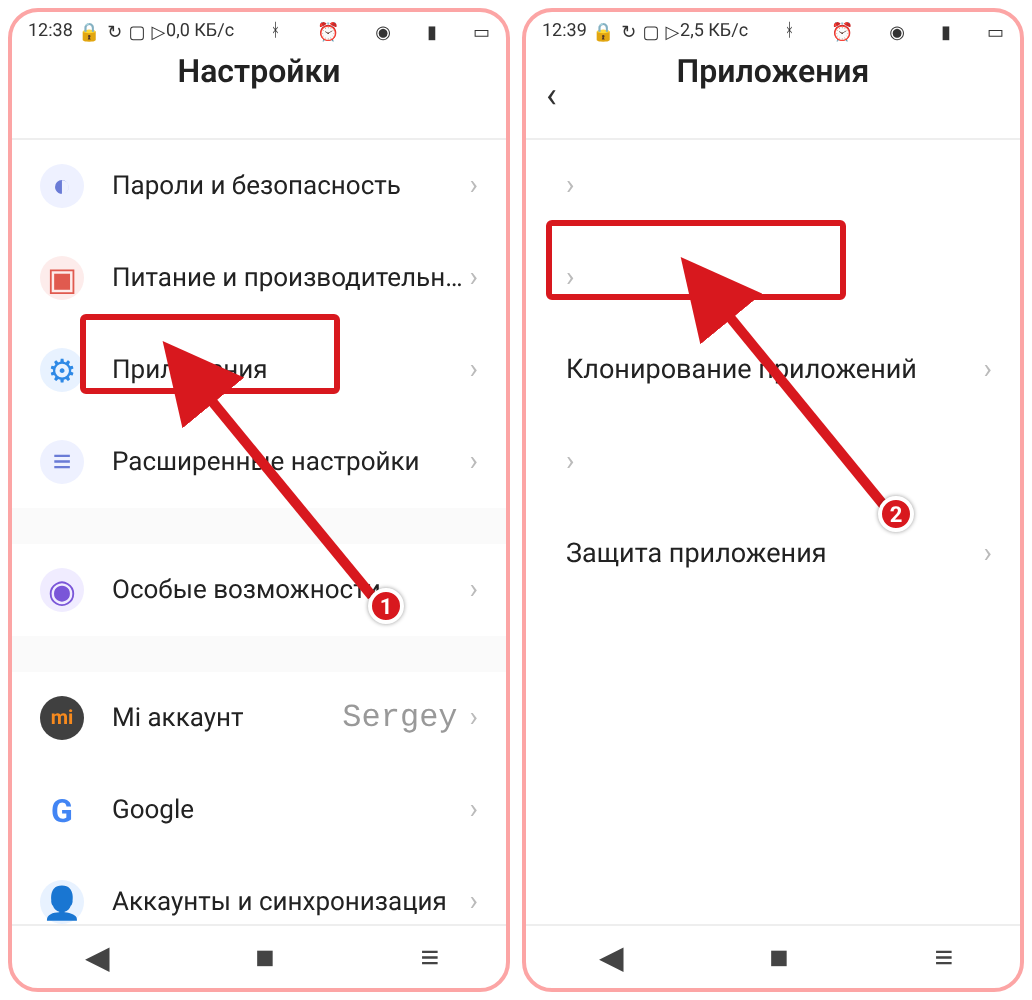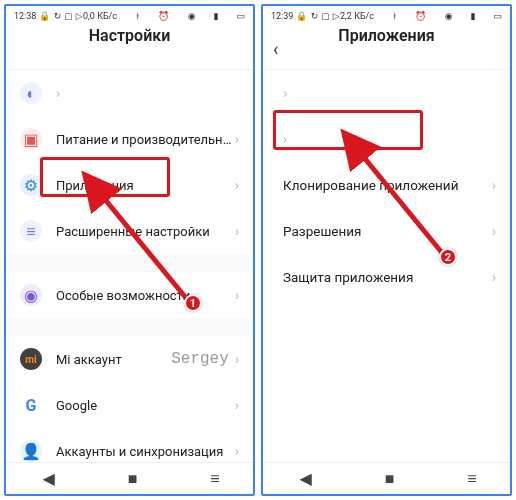--- a/index.html
+++ b/index.html
@@ -8,22 +8,22 @@
     background: #fff;
     width: 516px;
     height: 500px;
     display: flex;
     gap: 6px;
     padding: 4px;
     position: relative;
   }
   .phone {
     flex: 1;
-    border: 2px solid #3b82f6;
-    border-radius: 2px;
+    border: 2px solid #fca5a5;
+    border-radius: 15px;
     background: #fff;
     display: flex;
     flex-direction: column;
     overflow: hidden;
     position: relative;
   }
   .statusbar {
     height: 20px;
     display: flex;
     align-items: center;
@@ -147,20 +147,21 @@
     </div>
   </div>
 
   <div class="header">
     <span class="title">Настройки</span>
   </div>
 
   <div class="list">
     <div class="item">
       <span class="icon-wrap" style="background:#eef1ff;color:#6a7bd6">◐</span>
+      <span class="label">Пароли и безопасность</span>
       <span class="chev">›</span>
     </div>
     <div class="item">
       <span class="icon-wrap" style="background:#fdeceb;color:#e05a4f">▣</span>
       <span class="label">Питание и производительность</span>
       <span class="chev">›</span>
     </div>
     <div class="item" style="position:relative">
       <span class="icon-wrap" style="background:#e8f2ff;color:#2e89e6">⚙</span>
       <span class="label">Приложения</span>
@@ -218,21 +219,21 @@
 <div class="phone">
   <div class="statusbar">
     <div class="sb-left">
       <span>12:39</span>
       <span class="sb-icon">🔒</span>
       <span class="sb-icon">↻</span>
       <span class="sb-icon">▢</span>
       <span class="sb-icon">▷</span>
     </div>
     <div class="sb-right">
-      <span>2,2 КБ/с</span>
+      <span>2,5 КБ/с</span>
       <span class="sb-icon">ᚼ</span>
       <span class="sb-icon">⏰</span>
       <span class="sb-icon">◉</span>
       <span class="sb-icon">▮</span>
       <span class="sb-icon">▭</span>
     </div>
   </div>
 
   <div class="header">
     <span class="back-btn">‹</span>
@@ -244,21 +245,20 @@
       <span class="chev">›</span>
     </div>
     <div class="item noicon">
       <span class="chev">›</span>
     </div>
     <div class="item noicon">
       <span class="label">Клонирование приложений</span>
       <span class="chev">›</span>
     </div>
     <div class="item noicon">
-      <span class="label">Разрешения</span>
       <span class="chev">›</span>
     </div>
     <div class="item noicon">
       <span class="label">Защита приложения</span>
       <span class="chev">›</span>
     </div>
   </div>
 
   <div class="navbar">
     <span class="nav-btn">◀</span>

